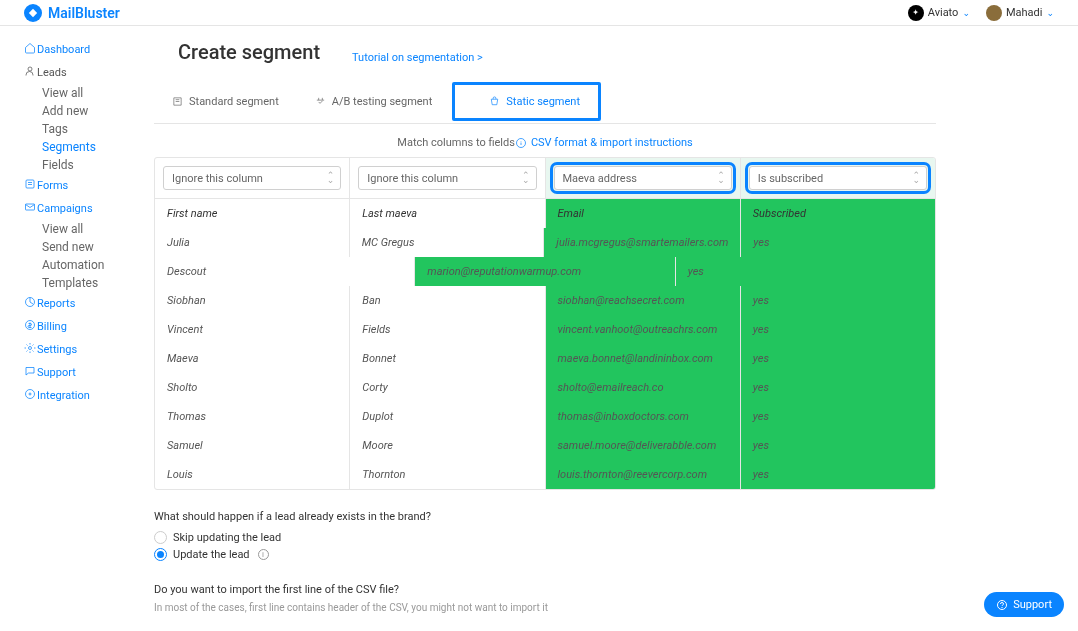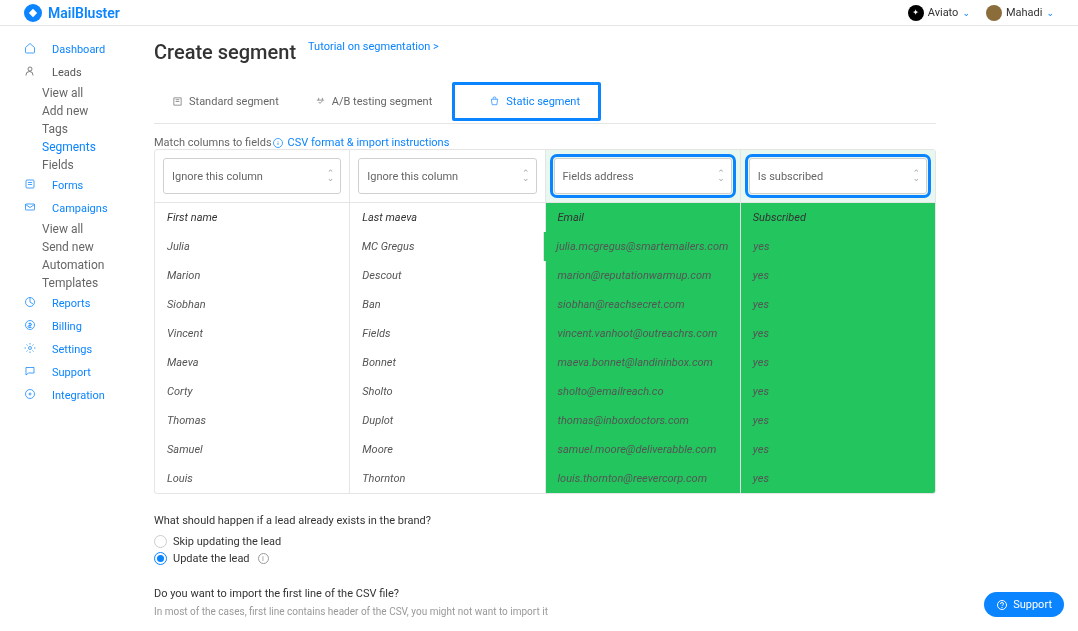--- a/index.html
+++ b/index.html
@@ -11,47 +11,47 @@
   .logo-icon svg { width: 10px; height: 10px; }
   .topbar-right { display: flex; align-items: center; gap: 16px; font-size: 11px; }
   .org-badge { display: flex; align-items: center; gap: 4px; color: #333; cursor: pointer; }
   .org-circle { width: 16px; height: 16px; border-radius: 50%; background: #000; color: #fff; font-size: 8px; display: flex; align-items: center; justify-content: center; }
   .user-badge { display: flex; align-items: center; gap: 4px; color: #333; cursor: pointer; }
   .avatar { width: 16px; height: 16px; border-radius: 50%; background: #8a6d3b; }
   .chev { font-size: 9px; color: #0a84ff; }
 
   .page { display: flex; }
   .sidebar { width: 140px; padding: 12px 0 12px 24px; flex-shrink: 0; }
-  .nav-item { display: flex; align-items: center; gap: 16px; padding: 4px 0; font-size: 11px; color: #0a84ff; cursor: pointer; }
+  .nav-item { display: flex; align-items: center; gap: 1px; padding: 4px 0; font-size: 11px; color: #0a84ff; cursor: pointer; }
   .nav-item.muted { color: #555; }
   .nav-sub { padding-left: 18px; font-size: 12px; color: #666; }
   .nav-sub div { padding: 2px 0; cursor: pointer; }
   .nav-icon { width: 12px; height: 12px; stroke: currentColor; fill: none; stroke-width: 1.5; }
 
   .main { flex: 1; padding: 14px 24px 24px 14px; max-width: 820px; }
-  .heading-row { display: flex; align-items: flex-start; gap: 12px; margin-bottom: 16px; }
+  .heading-row { display: flex; align-items: flex-end; gap: 32px; margin-bottom: 16px; margin-left: 24px; }
   h1 { font-size: 20px; font-weight: 500; color: #333; }
   .tutorial-link { font-size: 11px; color: #0a84ff; cursor: pointer; }
 
   .tabs { display: flex; border-bottom: 1px solid #e5e5e5; margin-bottom: 12px; }
   .tab { display: flex; align-items: center; gap: 6px; padding: 10px 18px; font-size: 11px; color: #666; cursor: pointer; }
   .tab.active { color: #0a84ff; }
   .tab-hl { border: 3px solid #0a84ff; border-radius: 2px; margin: 2px; padding-left: 16px; }
   .tab-icon { width: 11px; height: 11px; }
 
-  .match-row { display: flex; justify-content: flex-start; align-items: center; }
+  .match-row { display: flex; justify-content: center; align-items: center; margin-bottom: 8px; }
   .match-label { font-size: 11px; color: #666; }
   .csv-link { font-size: 11px; color: #0a84ff; display: flex; align-items: center; gap: 4px; cursor: pointer; }
 
   .table-wrap { border: 1px solid #e5e5e5; border-radius: 3px; overflow: hidden; }
   .selectors { display: flex; border-bottom: 1px solid #e5e5e5; }
   .sel-cell { flex: 1; padding: 8px; border-right: 1px solid #e5e5e5; }
   .sel-cell:last-child { border-right: none; }
   .sel-cell.hl-green { background: #e8f7f0; }
-  .sel { width: 100%; height: 36px; border: 1px solid #d0d0d0; border-radius: 3px; padding: 0 22px 0 8px; font-size: 11px; color: #666; background: #fff; position: relative; display: flex; align-items: center; justify-content: space-between; cursor: pointer; }
+  .sel { width: 100%; height: 24px; border: 1px solid #d0d0d0; border-radius: 3px; padding: 0 22px 0 8px; font-size: 11px; color: #666; background: #fff; position: relative; display: flex; align-items: center; justify-content: space-between; cursor: pointer; }
   .sel.hl { outline: 3px solid #0a84ff; outline-offset: 1px; }
   .sel-arrows { position: absolute; right: 6px; top: 50%; transform: translateY(-50%); font-size: 9px; color: #aaa; line-height: 5px; }
 
   .tbody { }
   .trow { display: flex; font-style: italic; }
   .tcell { flex: 1; padding: 8px 12px; border-right: 1px solid #e5e5e5; font-size: 11px; color: #555; }
   .tcell:last-child { border-right: none; }
   .head-row .tcell { color: #333; }
   .tcell.green { background: #22c55e; }
 
@@ -221,21 +221,21 @@
             </div>
           </div>
           <div class="sel-cell">
             <div class="sel">
               <span>Ignore this column</span>
               <span class="sel-arrows">⌃<br>⌄</span>
             </div>
           </div>
           <div class="sel-cell hl-green">
             <div class="sel hl">
-              <span>Fields address</span>
+              <span>Maeva address</span>
               <span class="sel-arrows">⌃<br>⌄</span>
             </div>
           </div>
           <div class="sel-cell hl-green">
             <div class="sel hl">
               <span>Is subscribed</span>
               <span class="sel-arrows">⌃<br>⌄</span>
             </div>
           </div>
         </div>
@@ -246,21 +246,20 @@
             <div class="tcell green">Email</div>
             <div class="tcell green">Subscribed</div>
           </div>
           <div class="trow">
             <div class="tcell">Julia</div>
             <div class="tcell">MC Gregus</div>
             <div class="tcell green">julia.mcgregus@smartemailers.com</div>
             <div class="tcell green">yes</div>
           </div>
           <div class="trow">
-            <div class="tcell">Marion</div>
             <div class="tcell">Descout</div>
             <div class="tcell green">marion@reputationwarmup.com</div>
             <div class="tcell green">yes</div>
           </div>
           <div class="trow">
             <div class="tcell">Siobhan</div>
             <div class="tcell">Ban</div>
             <div class="tcell green">siobhan@reachsecret.com</div>
             <div class="tcell green">yes</div>
           </div>
@@ -270,22 +269,22 @@
             <div class="tcell green">vincent.vanhoot@outreachrs.com</div>
             <div class="tcell green">yes</div>
           </div>
           <div class="trow">
             <div class="tcell">Maeva</div>
             <div class="tcell">Bonnet</div>
             <div class="tcell green">maeva.bonnet@landininbox.com</div>
             <div class="tcell green">yes</div>
           </div>
           <div class="trow">
+            <div class="tcell">Sholto</div>
             <div class="tcell">Corty</div>
-            <div class="tcell">Sholto</div>
             <div class="tcell green">sholto@emailreach.co</div>
             <div class="tcell green">yes</div>
           </div>
           <div class="trow">
             <div class="tcell">Thomas</div>
             <div class="tcell">Duplot</div>
             <div class="tcell green">thomas@inboxdoctors.com</div>
             <div class="tcell green">yes</div>
           </div>
           <div class="trow">

